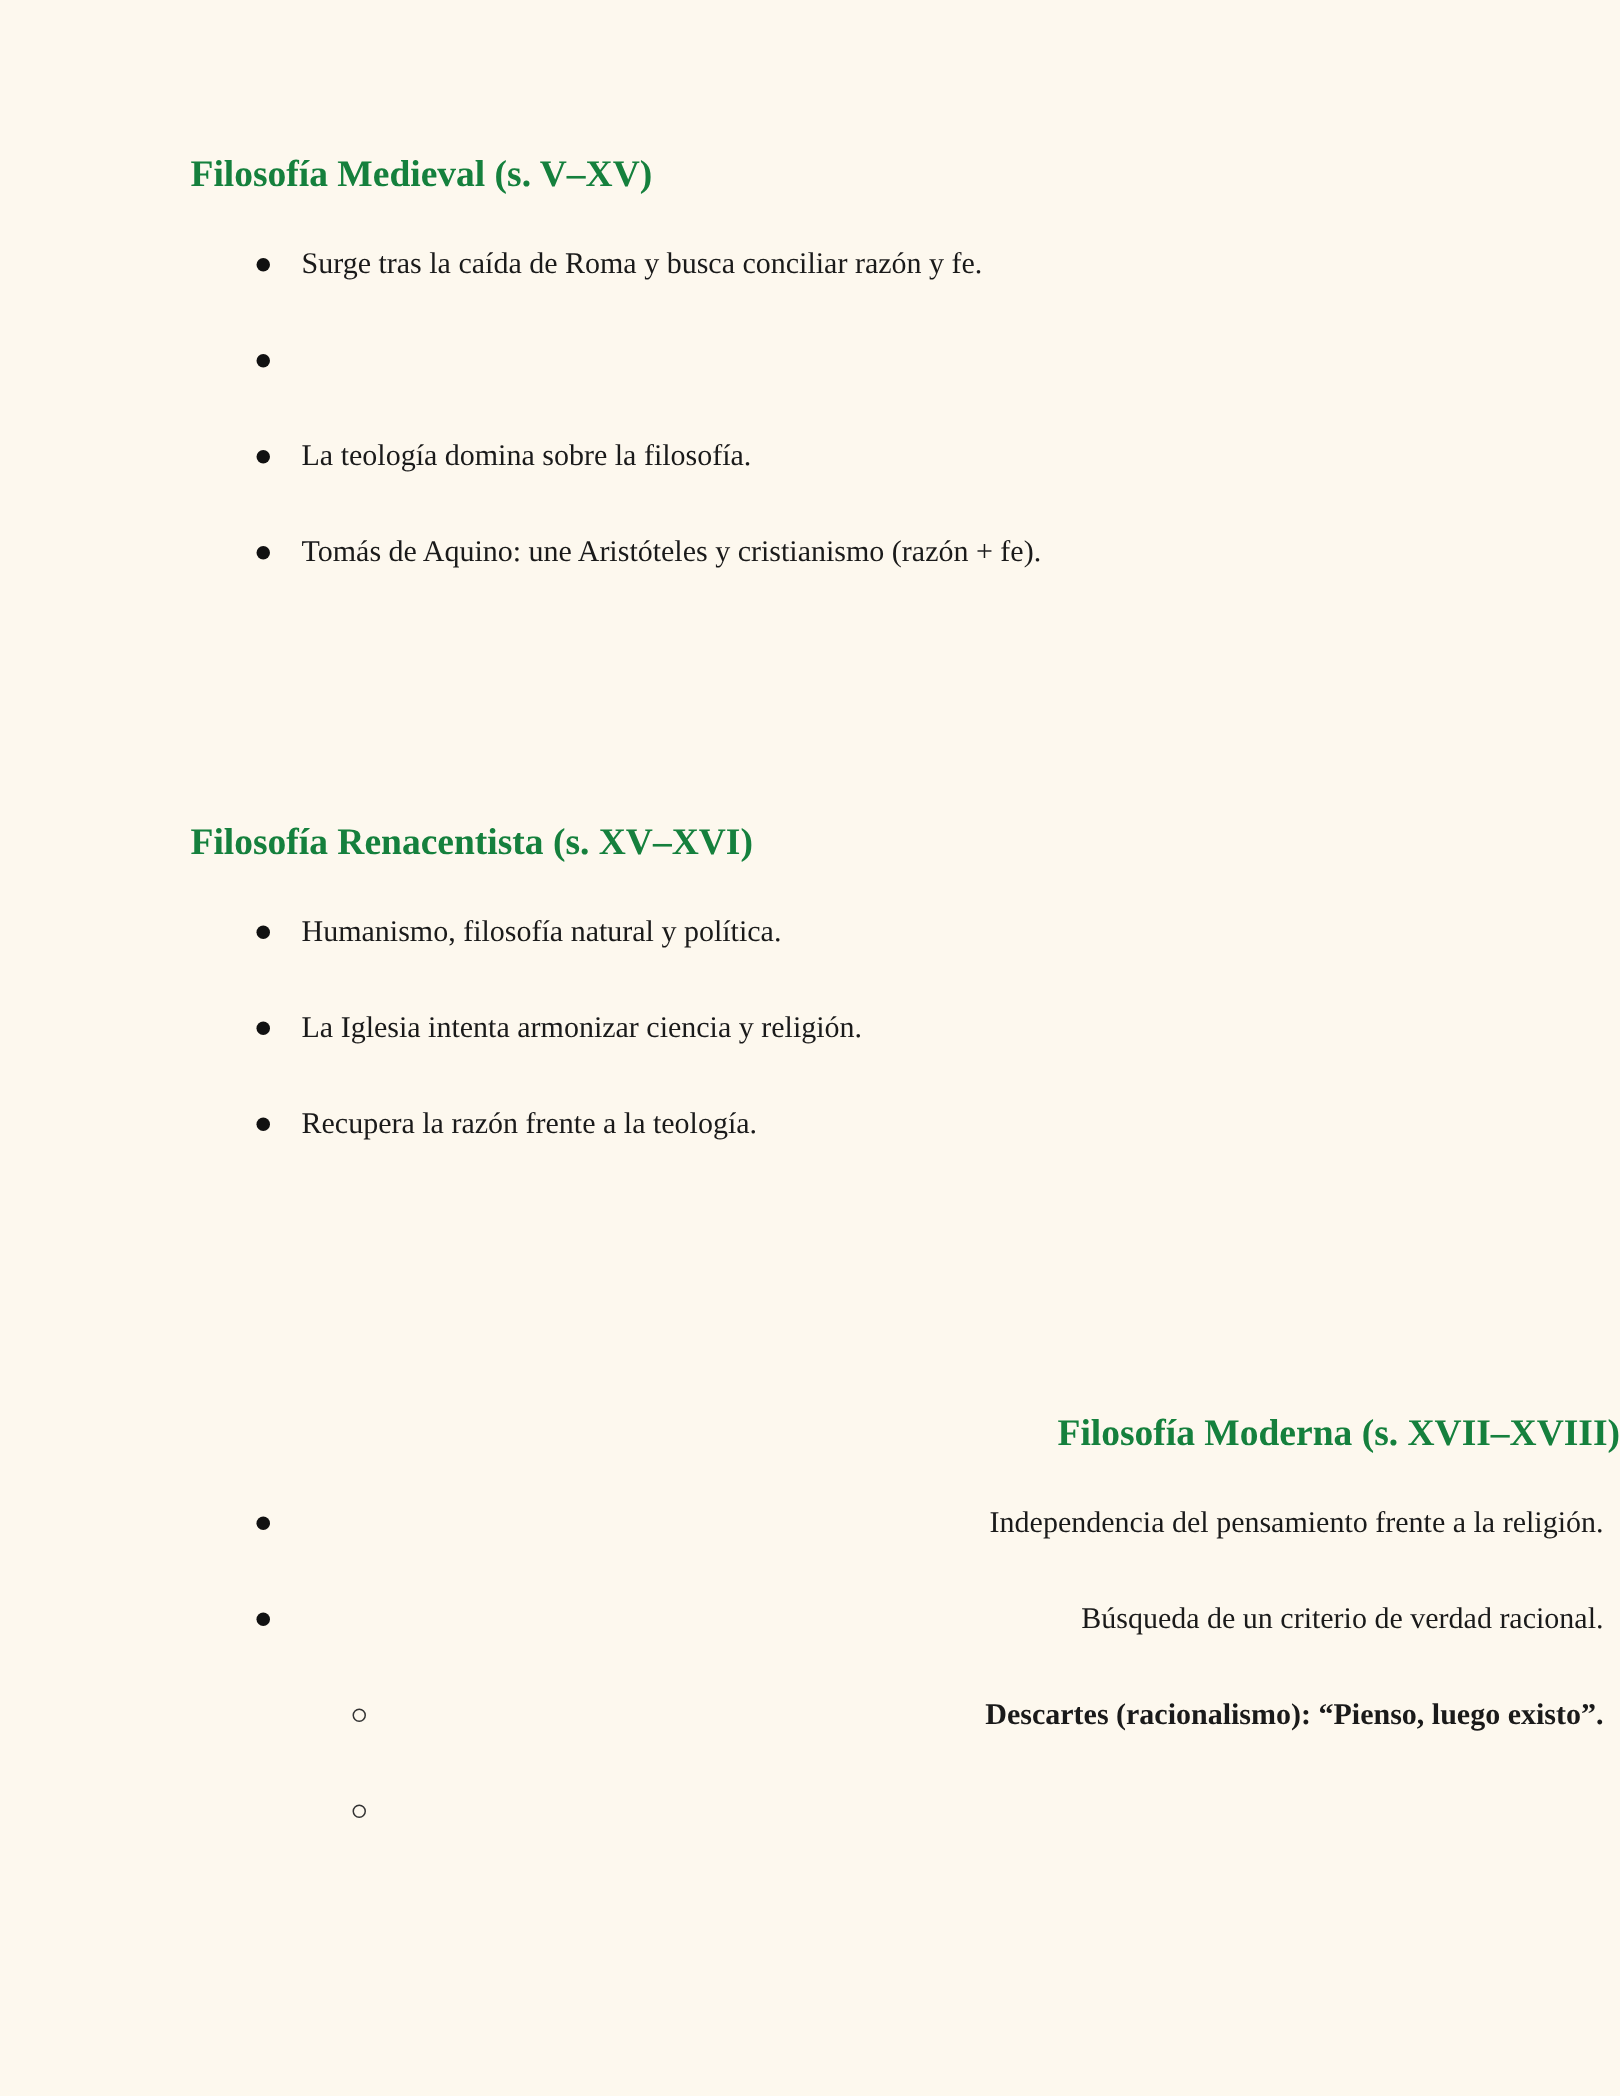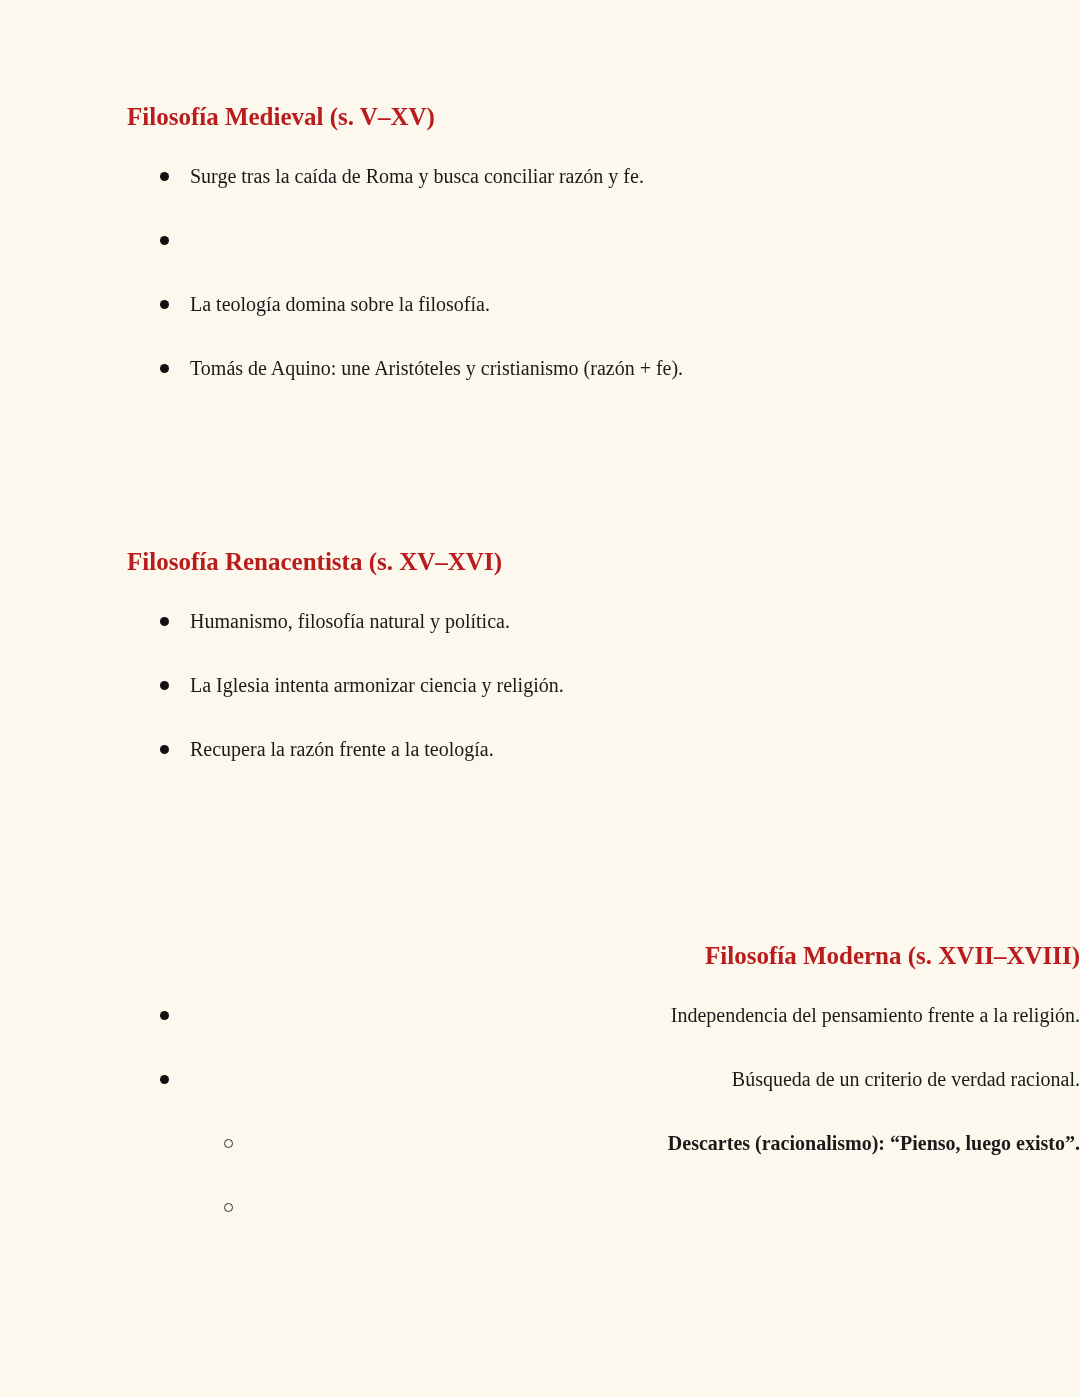--- a/index.html
+++ b/index.html
@@ -18,25 +18,25 @@
     .section {
       position: absolute;
       left: 127px;
       right: 0;
     }
     .section-title {
       font-size: 25px;
       font-weight: bold;
       margin: 0;
       line-height: 30px;
-      color: #b91c1c;
+      color: #15803d;
     }
     ul {
       list-style: none;
-      margin: 0;
+      margin: 11px;
       padding: 0;
     }
     .item {
       position: relative;
       font-size: 20px;
       line-height: 24px;
       height: 24px;
       margin-top: 40px;
       padding-left: 63px;
       white-space: nowrap;

